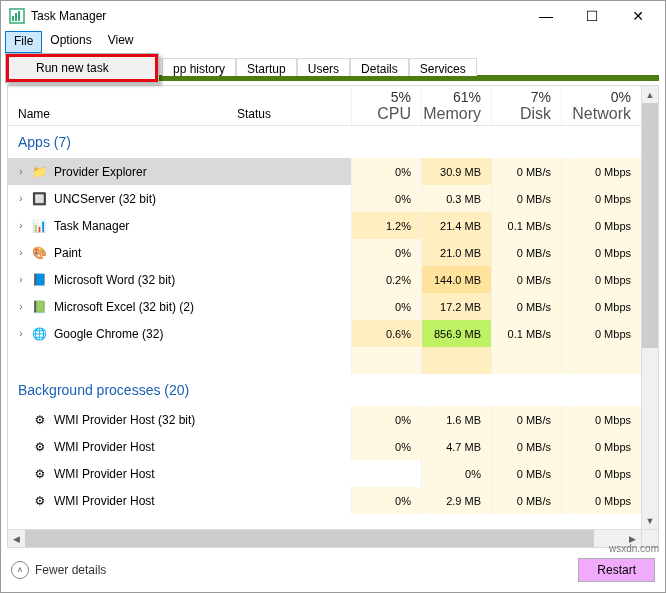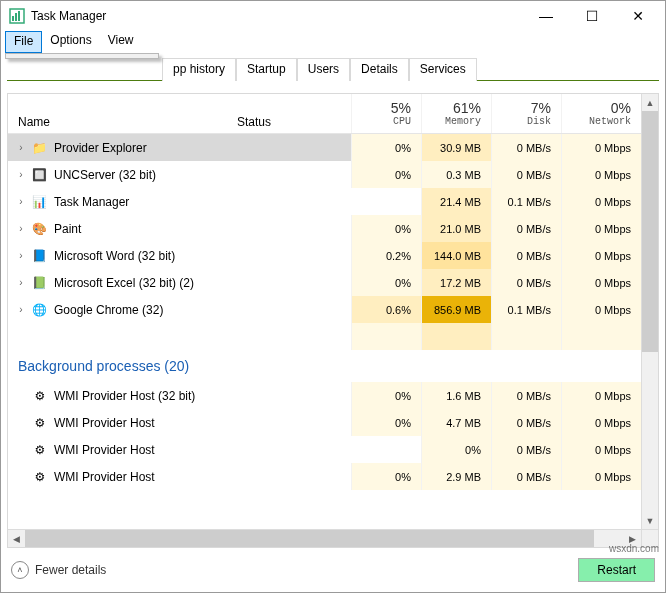--- a/index.html
+++ b/index.html
@@ -8,56 +8,56 @@
   .titlebar { display: flex; align-items: center; height: 30px; padding: 0 4px; }
   .titlebar .title { padding-left: 4px; flex: 1; display: flex; align-items: center; gap: 6px; }
   .win-controls { display: flex; }
   .win-controls .ctrl { width: 46px; height: 30px; display: flex; align-items: center; justify-content: center; font-size: 14px; }
   .menubar { display: flex; height: 22px; padding-left: 4px; position: relative; }
   .menubar .menu { padding: 2px 8px; text-align: center; }
   .menubar .menu.active { border: 1px solid #0078d7; background: #cce8ff; }
   .dropdown { position: absolute; top: 52px; left: 4px; width: 154px; background: #f0f0f0; border: 1px solid #b8b8b8; box-shadow: 3px 3px 3px rgba(0,0,0,0.25); z-index: 50; padding: 2px; }
   .dropdown .ditem { padding: 5px 6px 5px 28px; }
   .dropdown .ditem.highlight { outline: 3px solid #e30613; outline-offset: -1px; }
-  .tabbar { display: flex; border-bottom: 1px solid #4d7c0f; margin: 4px 6px 12px 6px; height: 24px; text-align: center; }
+  .tabbar { display: flex; border-bottom: 6px solid #4d7c0f; margin: 4px 6px 4px 6px; height: 24px; text-align: center; }
   .tabbar .tab { padding: 3px 10px; border: 1px solid #d9d9d9; border-bottom: none; background: #fff; margin-right: 0; position: relative; top: 1px; }
   .tabbar .tab:first-child { border-top-left-radius: 2px; }
   .tabbar .spacer-left { width: 155px; }
   .content { flex: 1; display: flex; flex-direction: column; border: 1px solid #d9d9d9; margin: 0 6px; position: relative; overflow: hidden; }
   .header-row { display: flex; height: 40px; border-bottom: 1px solid #e5e5e5; }
   .col-name { flex: 1; padding: 19px 0 4px 10px; display: flex; align-items: flex-end; }
   .col-status { width: 118px; padding: 19px 0 4px 4px; display: flex; align-items: flex-end; }
   .col-metric { width: 70px; display: flex; flex-direction: column; align-items: flex-end; justify-content: center; padding: 2px 10px 2px 0; border-left: 1px solid #f2f2f2; }
   .col-metric .pct { font-size: 14px; color: #333; }
-  .col-metric .lbl { font-size: 10px; color: #555; font-family: Liberation Mono, monospace; }
+  .col-metric .lbl { font-size: 16px; color: #555; }
   .body-table { flex: 1; overflow: hidden; }
   .grp-row { padding: 8px 0 8px 10px; color: #1a5fb4; font-size: 14px; display: flex; align-items: center; }
   .row { display: flex; height: 27px; align-items: stretch; }
   .row .name-cell { flex: 1; display: flex; align-items: center; padding-left: 8px; gap: 6px; }
   .row .status-cell { width: 118px; display: flex; align-items: center; }
   .row .metric-cell { width: 70px; display: flex; align-items: center; justify-content: flex-end; padding-right: 10px; border-left: 1px solid #f2f2f2; font-size: 11px; }
   .row.selected { background: #d9d9d9; }
   .chevron { width: 10px; display: inline-flex; justify-content: center; color: #666; font-size: 10px; }
   .icon { width: 16px; height: 16px; display: inline-flex; align-items: center; justify-content: center; font-size: 12px; }
   
   .h0 { background: #fff9e3; }
   .h1 { background: #ffeec0; }
   .h2 { background: #ffe39d; }
-  .h4 { background: #eab308; }
+  .h4 { background: #bef264; }
   .scrollbar { position: absolute; right: 0; top: 0; bottom: 18px; width: 17px; background: #f0f0f0; border-left: 1px solid #dcdcdc; display: flex; flex-direction: column; }
   .scrollbar .sb-btn { height: 17px; display: flex; align-items: center; justify-content: center; font-size: 9px; color: #606060; }
   .scrollbar .sb-track { flex: 1; position: relative; }
   .scrollbar .sb-thumb { position: absolute; top: 0; height: 60%; width: 100%; background: #cdcdcd; }
   .hscroll { position: absolute; left: 0; right: 17px; bottom: 0; height: 18px; background: #f0f0f0; border-top: 1px solid #dcdcdc; display: flex; }
   .hscroll .sb-btn { width: 17px; display:flex; align-items:center; justify-content:center; font-size:9px; color:#606060; }
   .hscroll .sb-track { flex: 1; position: relative; }
   .hscroll .sb-thumb { position: absolute; left: 0; width: 95%; height: 100%; background: #cdcdcd; }
   .corner { position: absolute; right:0; bottom:0; width:17px; height:18px; background:#f0f0f0; border-top:1px solid #dcdcdc; border-left:1px solid #dcdcdc; }
   .footer { height: 44px; display: flex; align-items: center; padding: 0 10px; justify-content: space-between; }
-  .footer .btn { border: 1px solid #adadad; background: #86efac; padding: 4px 18px; }
+  .footer .btn { border: 1px solid #adadad; background: #f0abfc; padding: 4px 18px; }
   .fewer { display: flex; align-items: center; gap: 6px; color: #333; }
   .circ { width: 18px; height: 18px; border: 1px solid #888; border-radius: 50%; display:flex; align-items:center; justify-content:center; font-size:9px; color:#555; }
   .watermark { position: absolute; right: 6px; bottom: 38px; font-size: 10px; color: rgba(0,0,0,0.55); z-index: 60; }
 </style>
 </head>
 <body>
 
 <div class="window">
 
   <div class="titlebar">
@@ -79,20 +79,21 @@
     </div>
   </div>
 
   <div class="menubar">
     <div class="menu active">File</div>
     <div class="menu">Options</div>
     <div class="menu">View</div>
   </div>
 
   <div class="dropdown">
+    <div class="ditem highlight">Run new task</div>
   </div>
 
   <div class="tabbar">
     <div class="spacer-left"></div>
     <div class="tab">pp history</div>
     <div class="tab">Startup</div>
     <div class="tab">Users</div>
     <div class="tab">Details</div>
     <div class="tab">Services</div>
   </div>
@@ -115,20 +116,21 @@
         <div class="lbl">Disk</div>
       </div>
       <div class="col-metric" style="width: 80px;">
         <div class="pct">0%</div>
         <div class="lbl">Network</div>
       </div>
       <div style="width:17px"></div>
     </div>
 
     <div class="body-table" id="body-table">
+        <div class="grp-row">Apps (7)</div>
         <div class="row selected">
           <div class="name-cell">
             <span class="chevron">›</span>
             <span class="icon">📁</span>
             <span>Provider Explorer</span>
           </div>
           <div class="status-cell"></div>
           <div class="metric-cell h0">0%</div>
           <div class="metric-cell h1">30.9 MB</div>
           <div class="metric-cell h0">0 MB/s</div>
@@ -148,20 +150,21 @@
           <div class="metric-cell h0" style="width:80px">0 Mbps</div>
           <div style="width:17px"></div>
         </div>
         <div class="row">
           <div class="name-cell">
             <span class="chevron">›</span>
             <span class="icon">📊</span>
             <span>Task Manager</span>
           </div>
           <div class="status-cell"></div>
+          <div class="metric-cell h1">1.2%</div>
           <div class="metric-cell h1">21.4 MB</div>
           <div class="metric-cell h0">0.1 MB/s</div>
           <div class="metric-cell h0" style="width:80px">0 Mbps</div>
           <div style="width:17px"></div>
         </div>
         <div class="row">
           <div class="name-cell">
             <span class="chevron">›</span>
             <span class="icon">🎨</span>
             <span>Paint</span>

